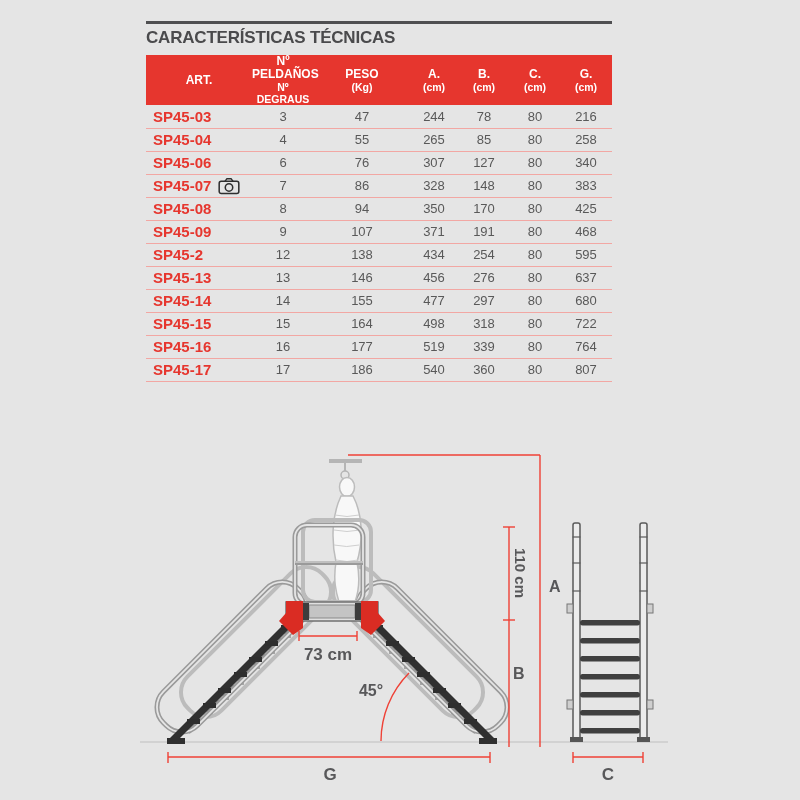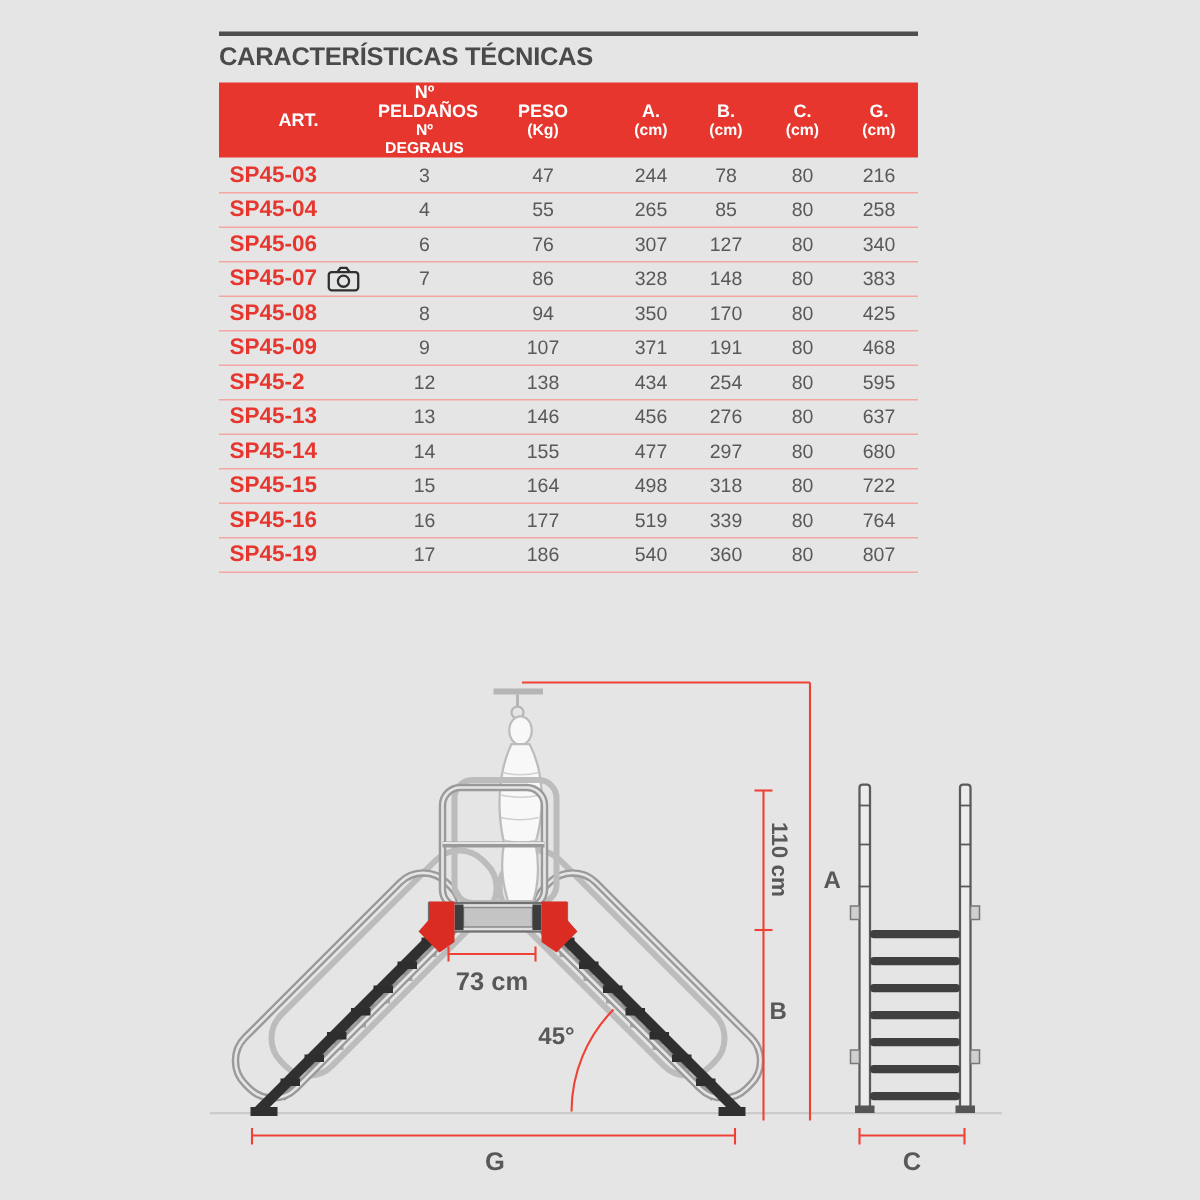--- a/index.html
+++ b/index.html
@@ -228,21 +228,21 @@
           <td>16</td>
           <td>177</td>
           <td>519</td>
           <td>339</td>
           <td>80</td>
           <td>764</td>
         </tr>
         <tr>
           <td>
             <div class="artwrap">
-              <span class="code">SP45-19</span>
+              <span class="code">SP45-17</span>
             </div>
           </td>
           <td>17</td>
           <td>186</td>
           <td>540</td>
           <td>360</td>
           <td>80</td>
           <td>807</td>
         </tr>
       </tbody>

